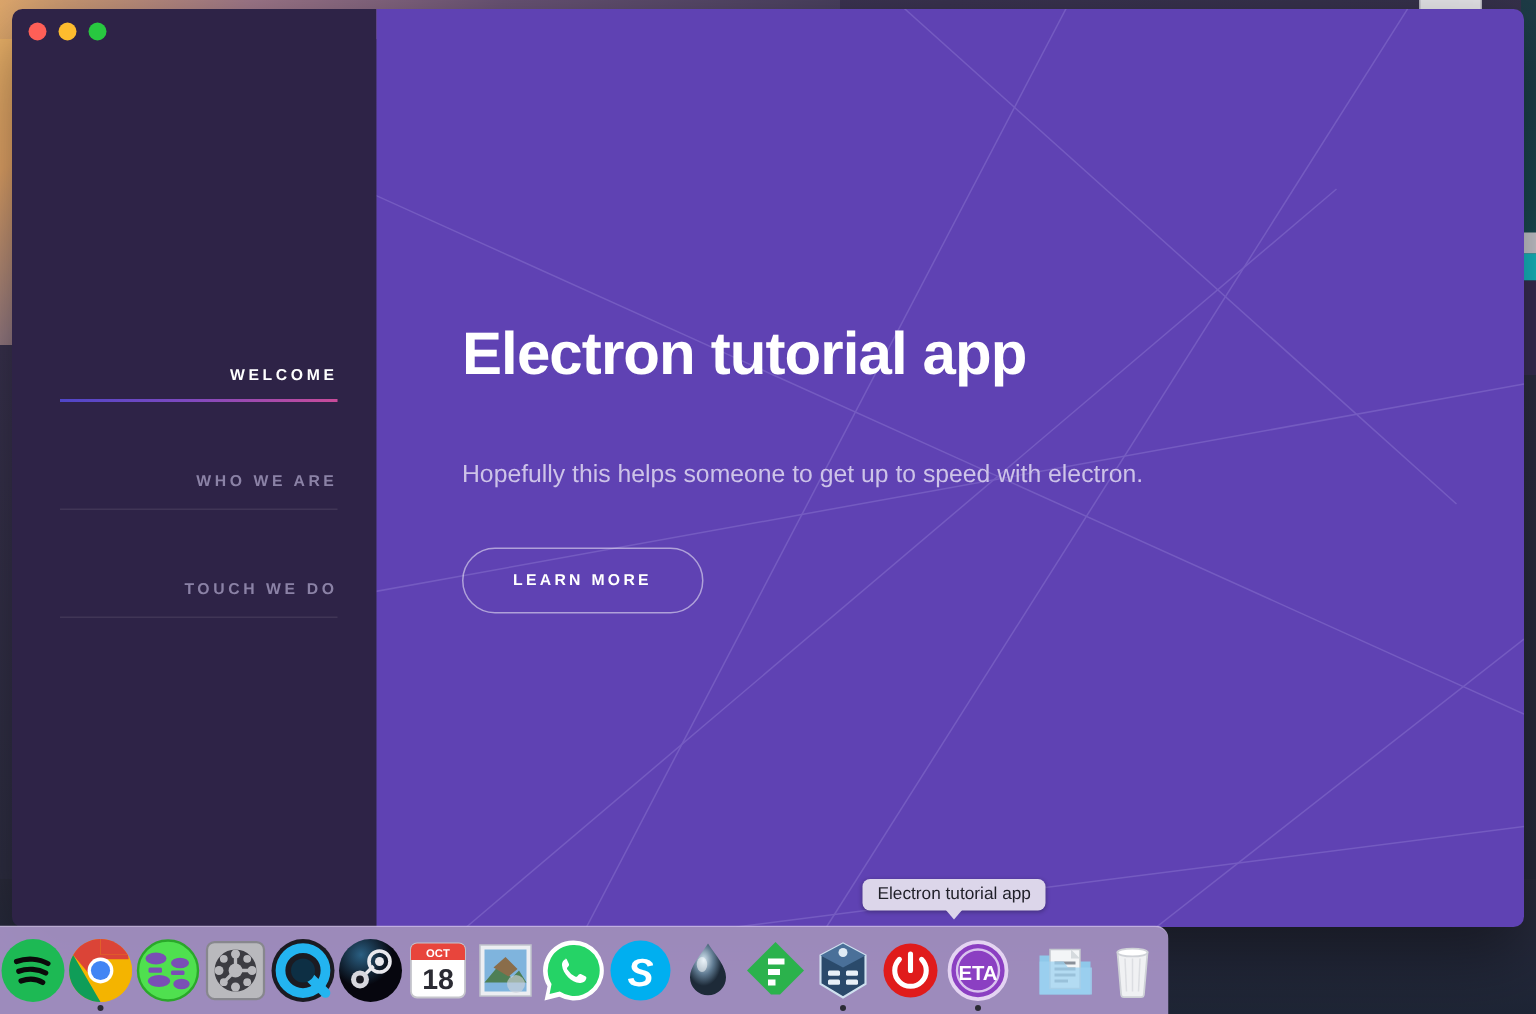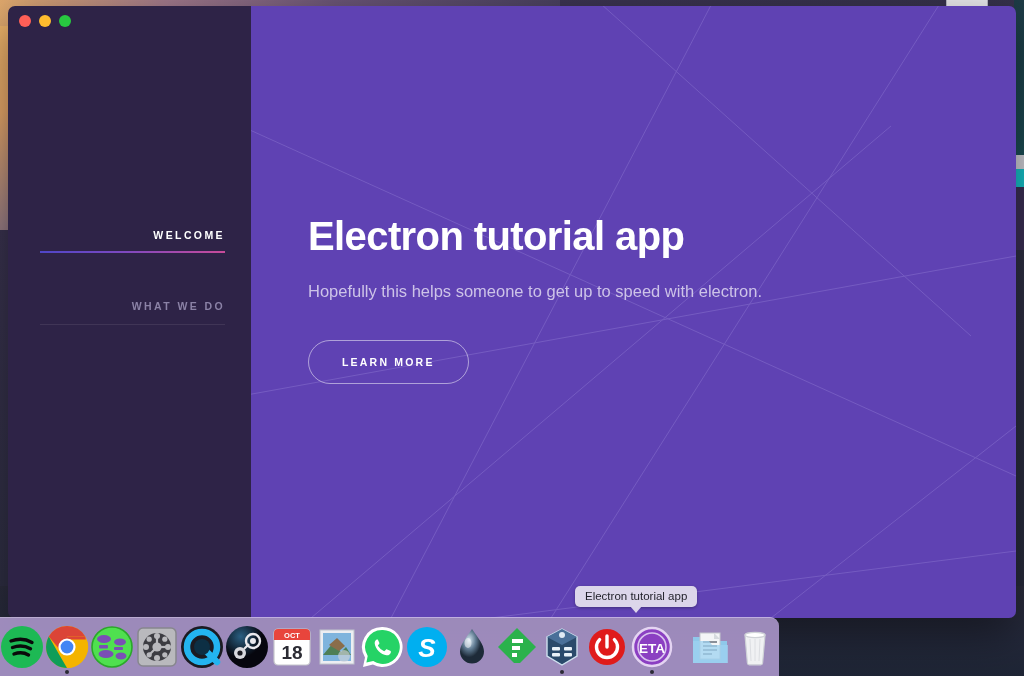--- a/index.html
+++ b/index.html
@@ -59,38 +59,38 @@
   }
   .nav { padding:0 26px 0 32px; }
   .nav-item {
     position:relative; display:block; text-align:right;
     padding:0 0 11px 0; margin-bottom:46px;
     border-bottom:1px solid rgba(255,255,255,.085);
     font-size:10.5px; font-weight:bold; letter-spacing:2.4px;
     color:#8b82a6; cursor:pointer; line-height:14px;
   }
   .nav-item:last-child { margin-bottom:0; }
-  .nav-item.active { color:#ffffff; border-bottom:none; }
+  .nav-item.active { color:#ffffff; border-bottom:none;margin-top:15px; }
   .nav-item.active::after {
     content:""; position:absolute; left:0; right:0; bottom:0; height:2px;
     background:linear-gradient(90deg,#4f46c8 0%, #7d49c0 45%, #c94b9a 100%);
   }
 
   
   .hero {
     position:relative; flex:1; background:#5f42b3; overflow:hidden;
   }
   .hero-lines { position:absolute; inset:0; opacity:.5; }
   .hero-content { position:absolute; left:57px; top:206px; }
   .hero-title {
     font-size:40px; font-weight:bold; color:#ffffff;
     letter-spacing:-.6px; line-height:48px;
   }
   .hero-sub {
-    margin-top:20px; font-size:16.5px; color:#cdc3e8; line-height:22px;
+    margin-top:45px; font-size:16.5px; color:#cdc3e8; line-height:22px;
   }
   .learn-more {
     display:inline-block; margin-top:38px;
     padding:15px 33px; border:1px solid rgba(255,255,255,.5);
     border-radius:30px; color:#ffffff;
     font-size:10.5px; font-weight:bold; letter-spacing:2.2px;
     background:transparent; cursor:pointer;text-align:right;
   }
 
   
@@ -150,21 +150,22 @@
     <div class="sliver-a"></div>
     <div class="sliver-b"></div>
     <div class="sliver-c"></div>
   </div>
 
   <div class="app-window">
 
     <div class="sidebar">
       <nav class="nav">
         <a class="nav-item active">WELCOME</a>
-        <a class="nav-item">WHAT WE DO</a>
+        <a class="nav-item">WHO WE ARE</a>
+        <a class="nav-item">TOUCH WE DO</a>
       </nav>
     </div>
 
     <div class="hero">
       <svg class="hero-lines" viewBox="0 0 765 612" preserveAspectRatio="none">
         <g stroke="#8a74cf" stroke-width="1" fill="none">
           <path d="M 470 -20 L 140 612"></path>
           <path d="M 700 -20 L 300 612"></path>
           <path d="M 330 -20 L 720 330"></path>
           <path d="M -10 120 L 765 470"></path>

